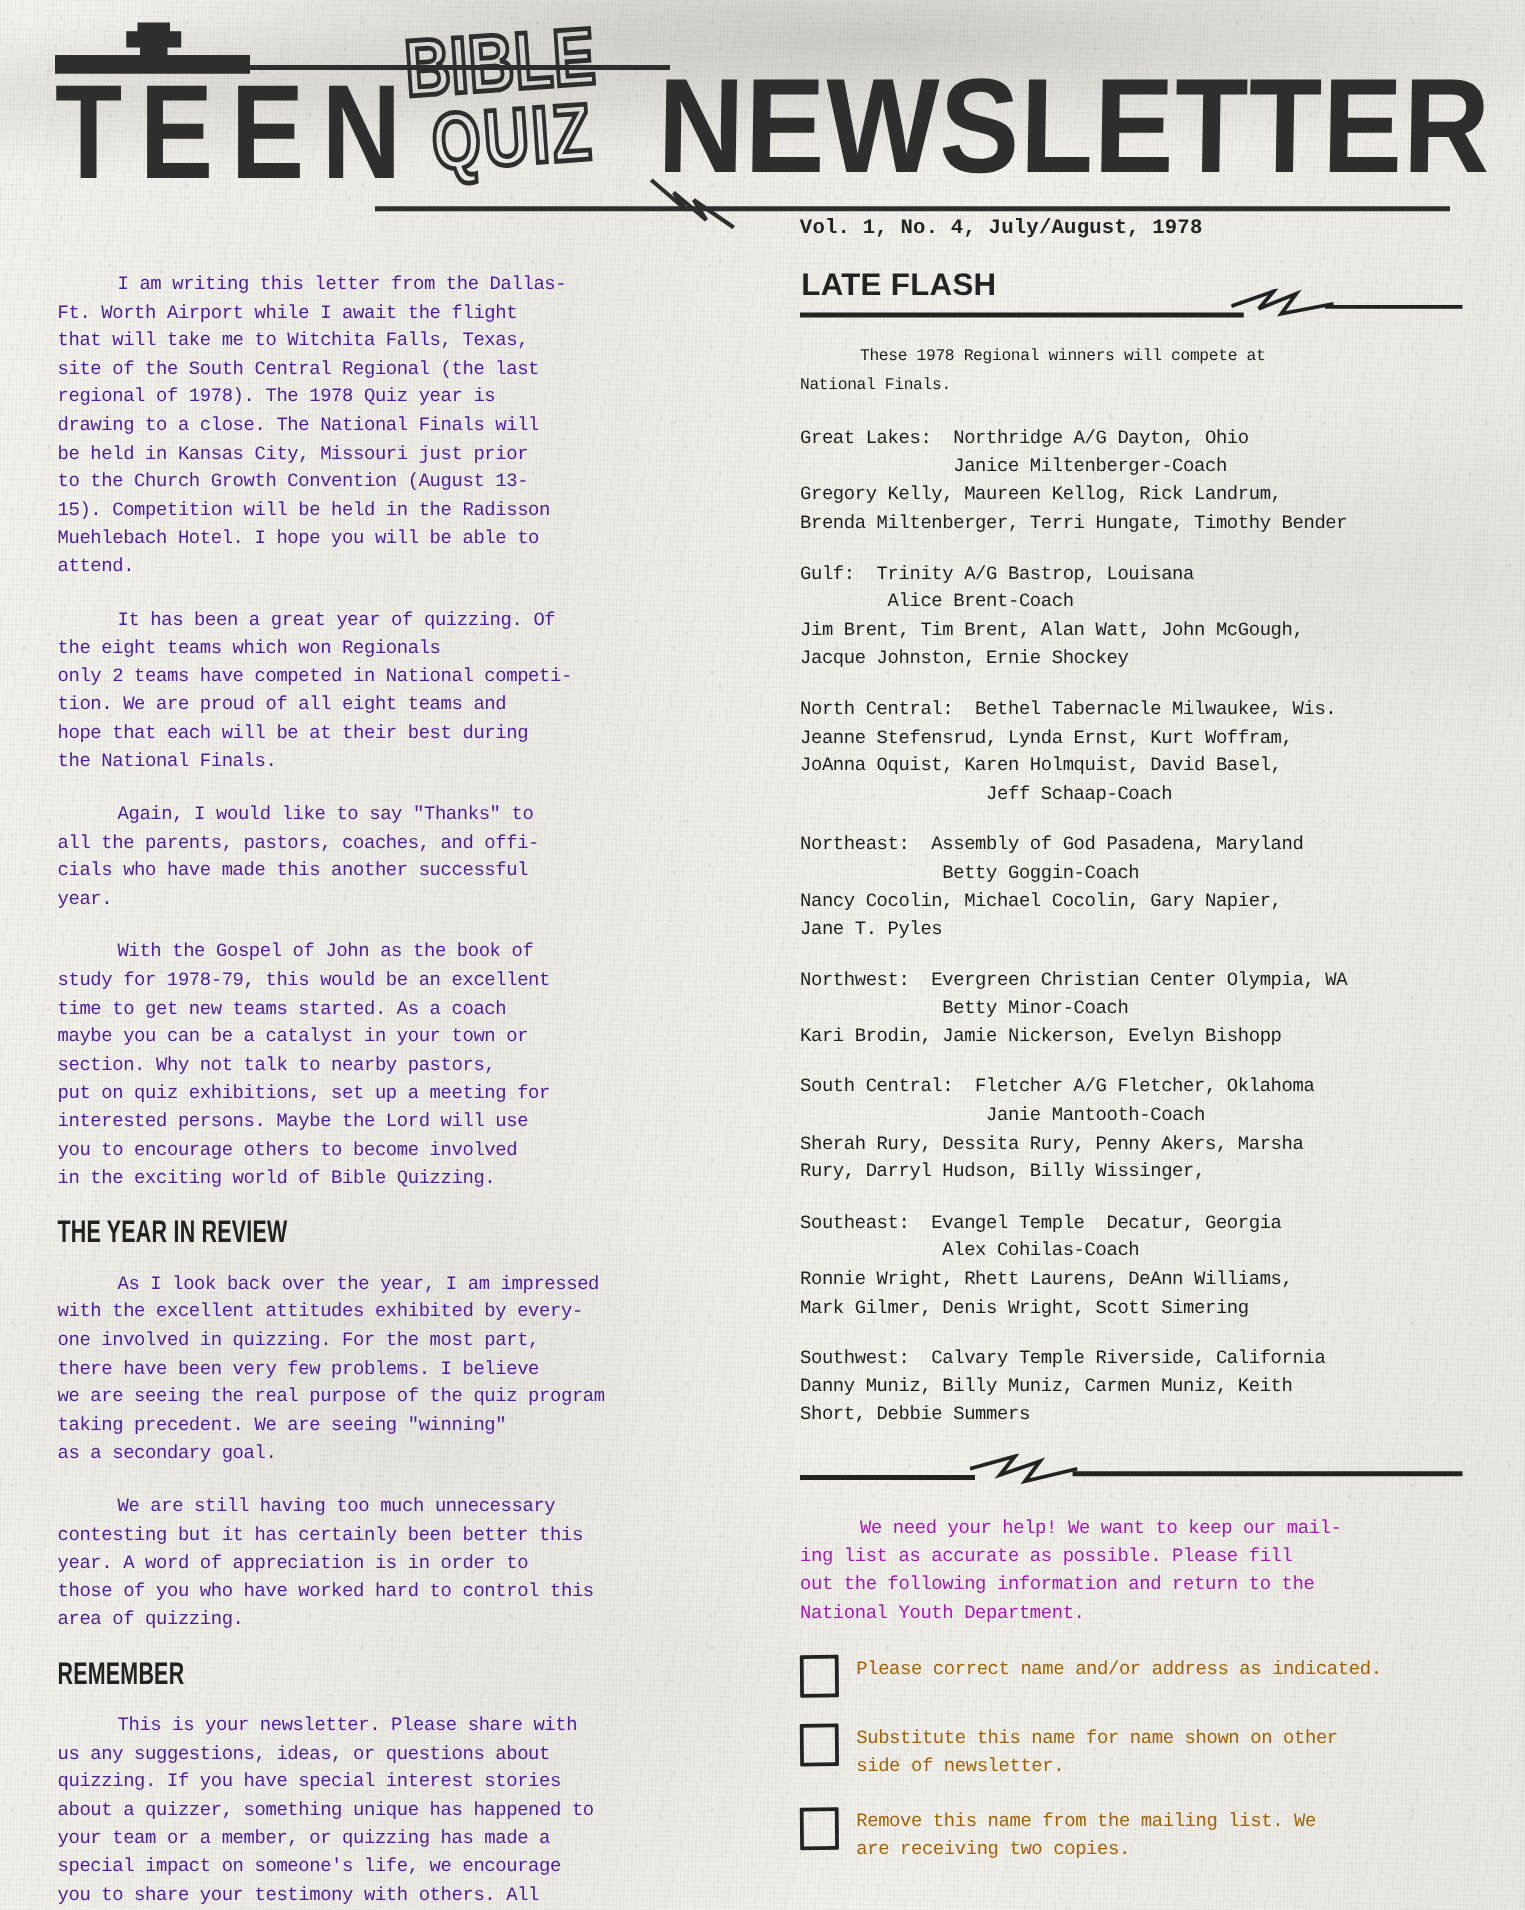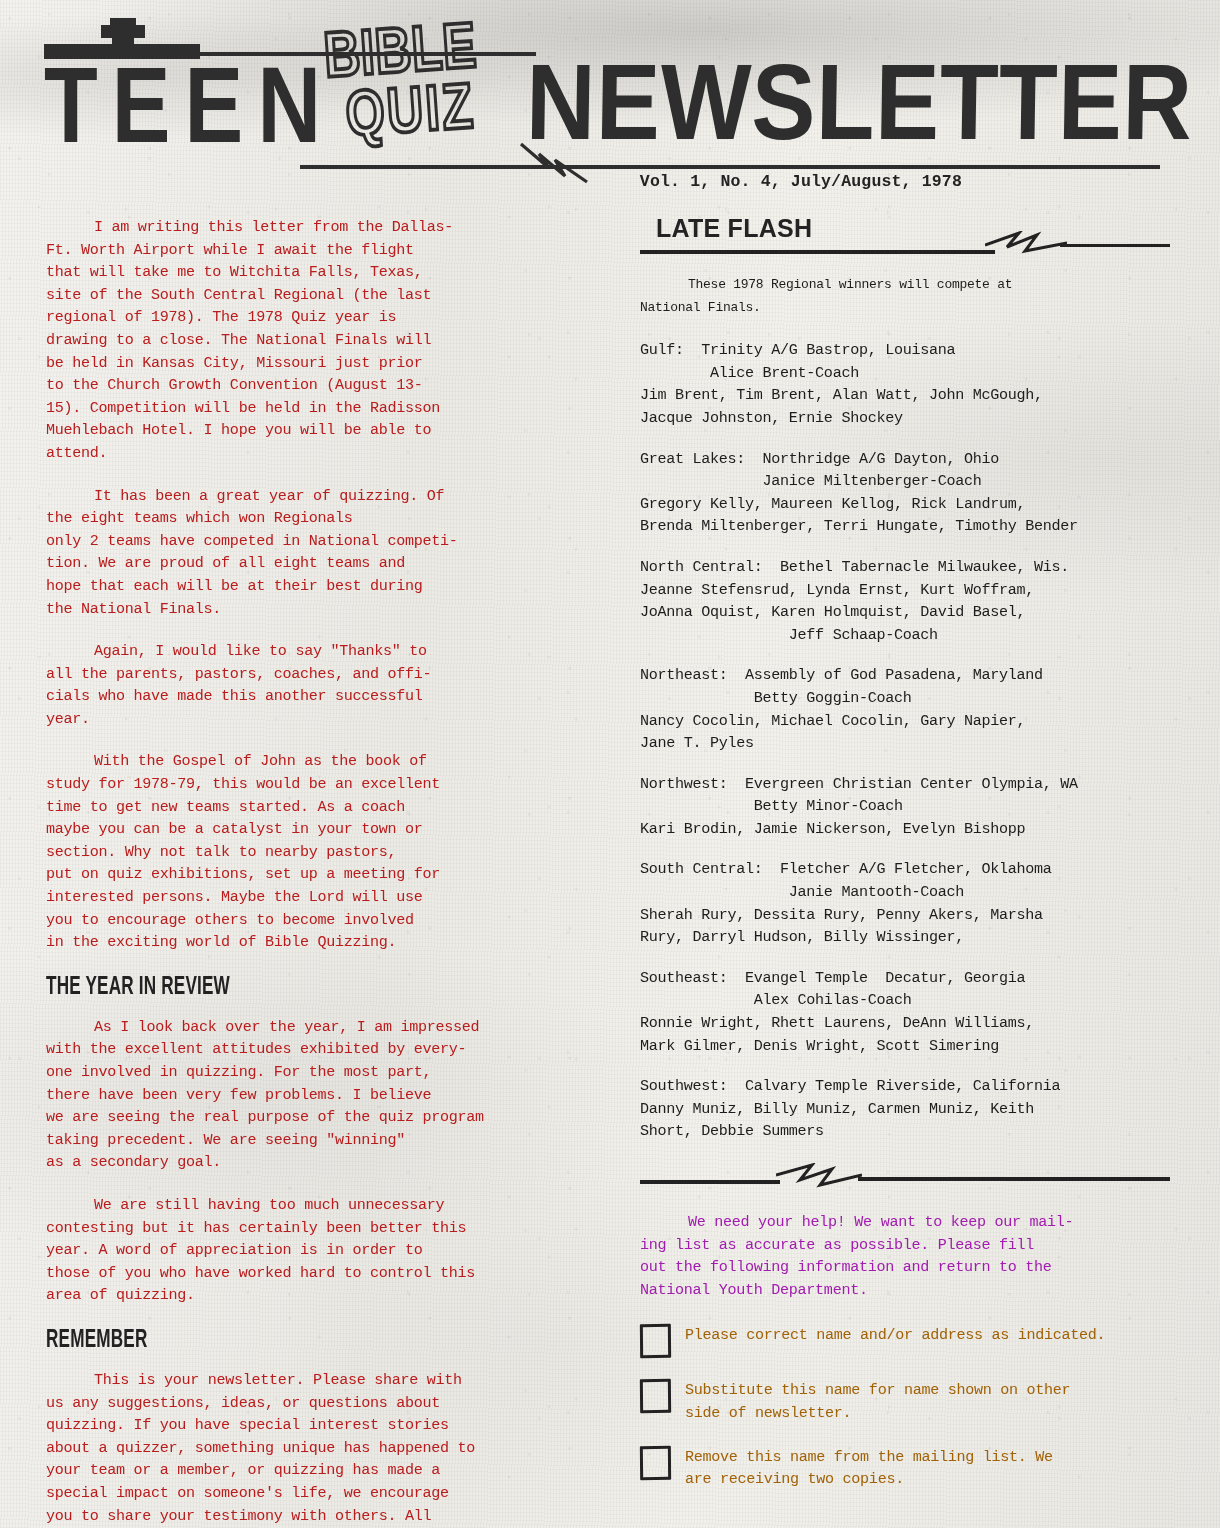--- a/index.html
+++ b/index.html
@@ -91,21 +91,21 @@
   }
 
   
   .col-left{position:absolute;left:46px;top:216px;width:500px;}
   .col-right{position:absolute;left:640px;top:216px;width:530px;}
 
   p.body{
     font-family:"Liberation Mono", monospace;
     font-size:15.1px;line-height:22.6px;
     letter-spacing:-.02em;
-    color:#b91c1c;
+    color:#4c1d95;
     margin:0 0 20px 0;
     text-indent:48px;
     white-space:pre-line;
   }
 
   h2.sec{
     font-family:"Liberation Sans", sans-serif;
     font-weight:700;
     font-size:22px;line-height:24px;
     letter-spacing:.01em;
@@ -115,21 +115,21 @@
     transform-origin:left center;
     white-space:nowrap;
   }
 
   
   .flash-head{position:relative;height:46px;margin-bottom:12px;}
   .flash-title{
     font-family:"Liberation Sans", sans-serif;
     font-weight:700;font-size:25px;line-height:25px;
     letter-spacing:.01em;color:#232323;
-    position:absolute;left:16px;top:0;
+    position:absolute;left:1px;top:0;
   }
   .flash-rule-l{position:absolute;left:0;top:34px;width:355px;height:3.5px;background:#222;}
   .flash-rule-r{position:absolute;left:420px;top:28px;width:110px;height:3px;background:#222;}
   .bolt-flash{position:absolute;left:345px;top:15px;width:82px;height:34px;}
 
   .intro{
     font-family:"Liberation Mono", monospace;
     font-size:13px;line-height:22.6px;letter-spacing:-.02em;
     color:#1d1d1d;margin:0 0 20px 0;text-indent:48px;white-space:pre-line;
   }
@@ -266,30 +266,30 @@
       <svg class="bolt-flash" viewBox="0 0 82 34">
         <path d="M0 14 L34 2 L22 16 L52 4 L40 20 L82 12" fill="none" stroke="#222" stroke-width="3" stroke-linejoin="miter"></path>
       </svg>
       <div class="flash-rule-r"></div>
     </div>
 
     <p class="intro">These 1978 Regional winners will compete at
 National Finals.</p>
 
     <div class="region">
+      <div class="rline">Great Lakes:  Northridge A/G Dayton, Ohio</div>
+      <div class="rline coach">              Janice Miltenberger-Coach</div>
+      <div class="rline">Gregory Kelly, Maureen Kellog, Rick Landrum,
+Brenda Miltenberger, Terri Hungate, Timothy Bender</div>
+    </div>
+    <div class="region">
       <div class="rline">Gulf:  Trinity A/G Bastrop, Louisana</div>
       <div class="rline coach">        Alice Brent-Coach</div>
       <div class="rline">Jim Brent, Tim Brent, Alan Watt, John McGough,
 Jacque Johnston, Ernie Shockey</div>
-    </div>
-    <div class="region">
-      <div class="rline">Great Lakes:  Northridge A/G Dayton, Ohio</div>
-      <div class="rline coach">              Janice Miltenberger-Coach</div>
-      <div class="rline">Gregory Kelly, Maureen Kellog, Rick Landrum,
-Brenda Miltenberger, Terri Hungate, Timothy Bender</div>
     </div>
     <div class="region">
       <div class="rline">North Central:  Bethel Tabernacle Milwaukee, Wis.</div>
       <div class="rline">Jeanne Stefensrud, Lynda Ernst, Kurt Woffram,
 JoAnna Oquist, Karen Holmquist, David Basel,</div>
       <div class="rline coach">                 Jeff Schaap-Coach</div>
     </div>
     <div class="region">
       <div class="rline">Northeast:  Assembly of God Pasadena, Maryland</div>
       <div class="rline coach">             Betty Goggin-Coach</div>

